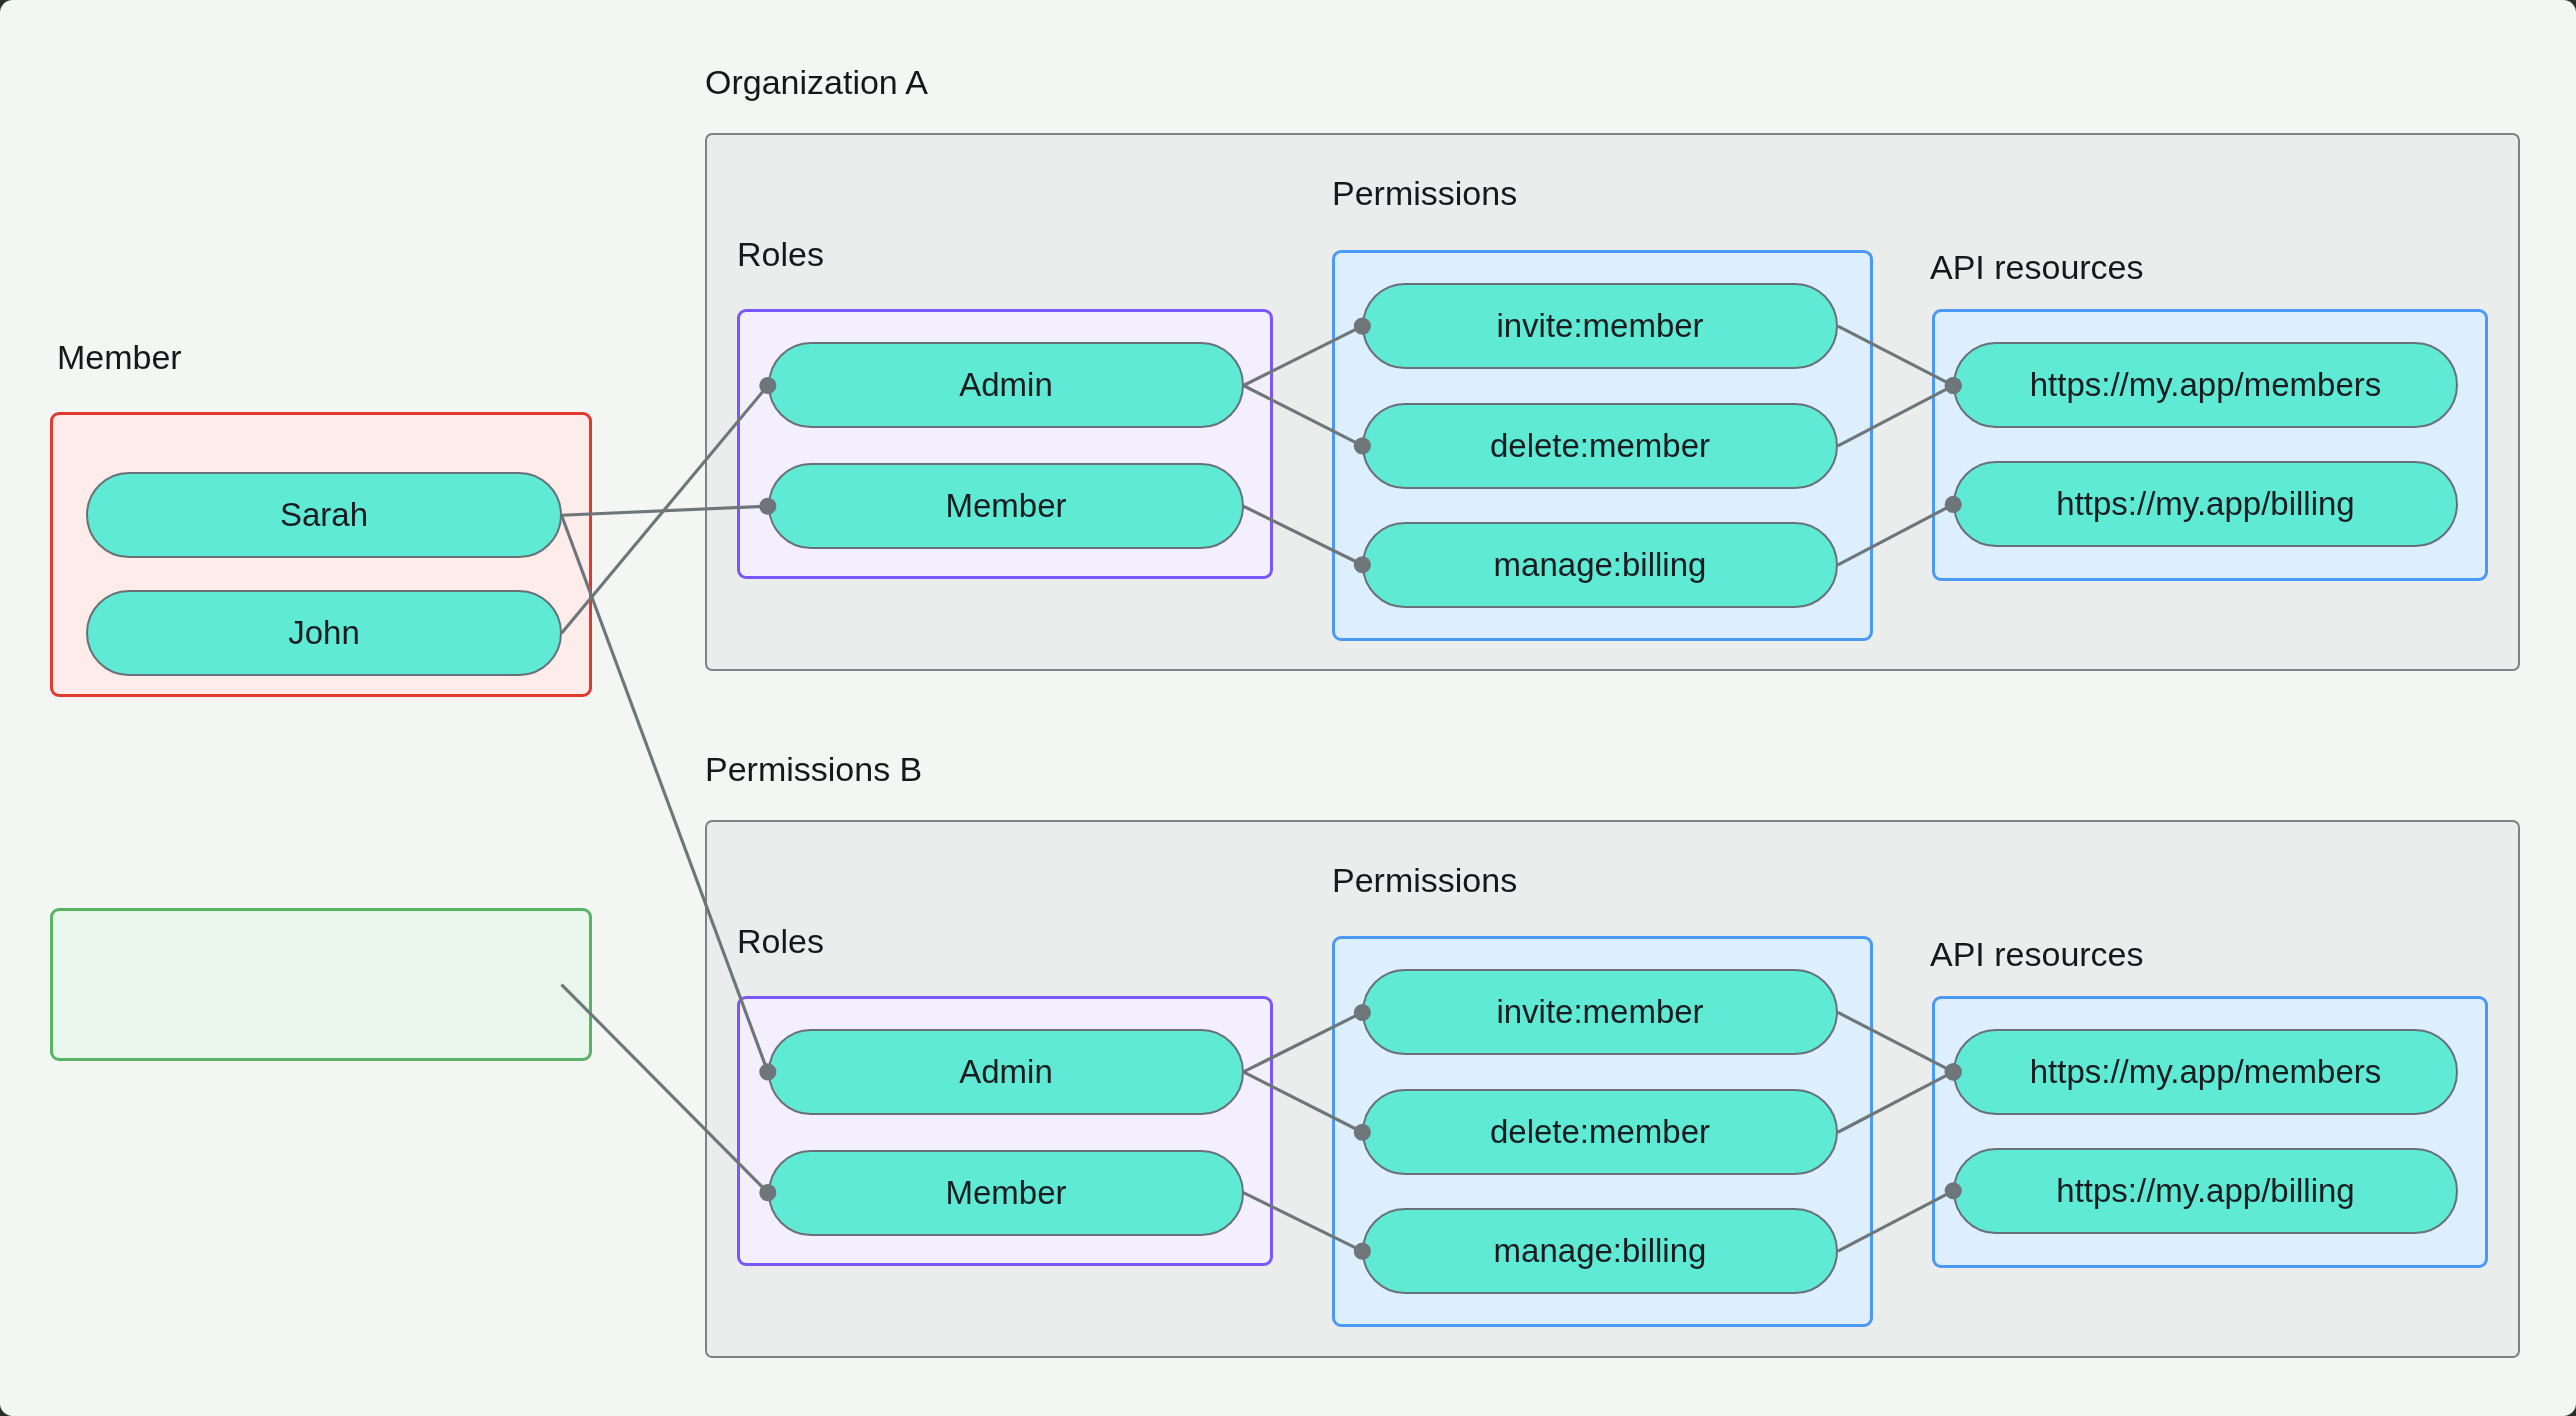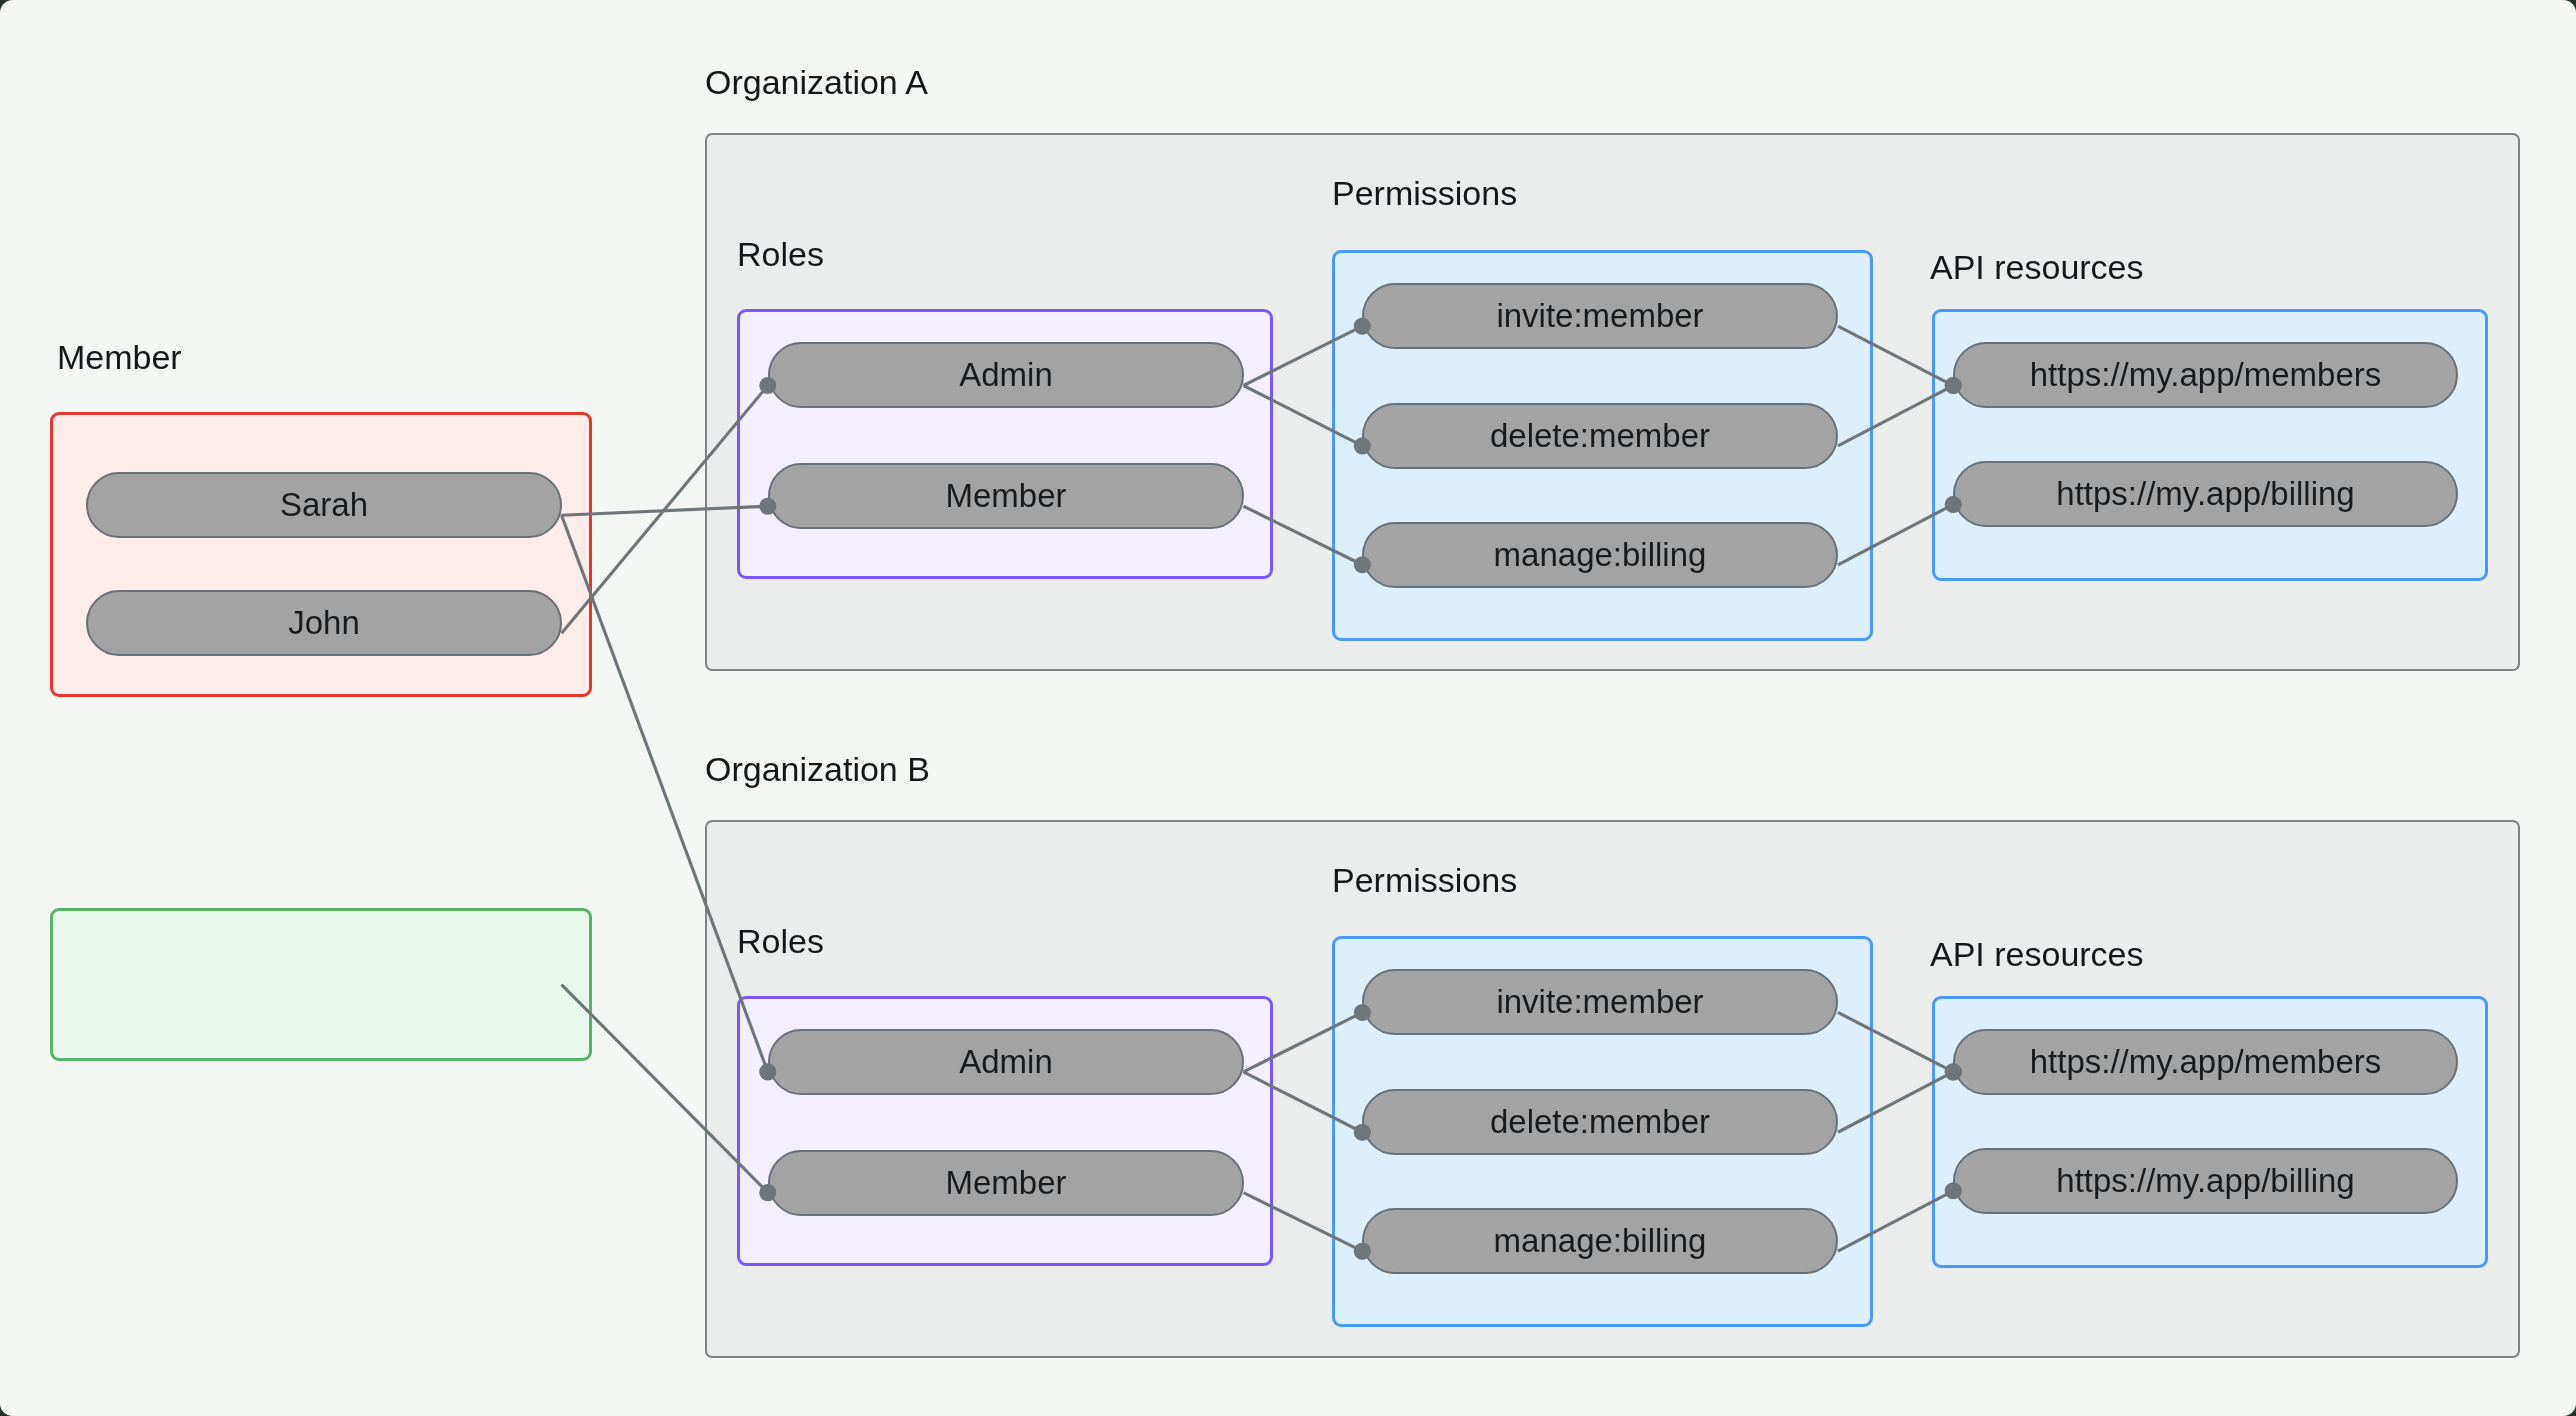--- a/index.html
+++ b/index.html
@@ -9,21 +9,21 @@
   }
   .layer{position:absolute;left:0;top:0;width:100%;height:100%;}
   svg.layer{pointer-events:none;}
   .group-box{position:absolute;border-radius:9px;box-sizing:border-box;}
   .org-box{position:absolute;background:#ebedec;border:2.7px solid #7c8285;border-radius:7.2px;box-sizing:border-box;}
   .users-box{background:#fdecea;border:3.6px solid #e2392f;}
   .m2m-box{background:#e9f6eb;border:3.6px solid #57b465;}
   .roles-box{background:#f4effe;border:3.6px solid #7b57f7;}
   .blue-box{background:#ddeefd;border:3.6px solid #4b99f7;}
   .pill{
-    position:absolute;height:66px;background:#a3a3a3;border:2.7px solid #687177;
+    position:absolute;height:86px;background:#5eead4;border:2.7px solid #687177;
     border-radius:43px;box-sizing:border-box;display:flex;align-items:center;justify-content:center;
     font-size:33px;color:#191c1f;white-space:nowrap;
   }
   .sec-label{
     position:absolute;font-size:34px;line-height:43px;color:#15181a;white-space:nowrap;text-align:center;
   }
 </style>
 </head>
 <body>
 
@@ -38,21 +38,21 @@
 
     <div class="sec-label" style="left:705px;top:61px;">Organization A</div>
     <div class="org-box" style="left:705px;top:133px;width:1815px;height:538px;"></div>
     <div class="sec-label" style="left:737px;top:233px;">Roles</div>
     <div class="group-box roles-box" style="left:737px;top:309px;width:536px;height:270px;"></div>
     <div class="sec-label" style="left:1332px;top:172px;">Permissions</div>
     <div class="group-box blue-box" style="left:1332px;top:250px;width:541px;height:391px;"></div>
     <div class="sec-label" style="left:1930px;top:246px;">API resources</div>
     <div class="group-box blue-box" style="left:1932px;top:309px;width:556px;height:272px;"></div>
 
-    <div class="sec-label" style="left:705px;top:748px;">Organization B</div>
+    <div class="sec-label" style="left:705px;top:748px;">Permissions B</div>
     <div class="org-box" style="left:705px;top:820px;width:1815px;height:538px;"></div>
     <div class="sec-label" style="left:737px;top:920px;">Roles</div>
     <div class="group-box roles-box" style="left:737px;top:996px;width:536px;height:270px;"></div>
     <div class="sec-label" style="left:1332px;top:859px;">Permissions</div>
     <div class="group-box blue-box" style="left:1332px;top:936px;width:541px;height:391px;"></div>
     <div class="sec-label" style="left:1930px;top:933px;">API resources</div>
     <div class="group-box blue-box" style="left:1932px;top:996px;width:556px;height:272px;"></div>
   </div>
 
   <svg class="layer" id="edge-lines" viewBox="0 0 2859 1572">

